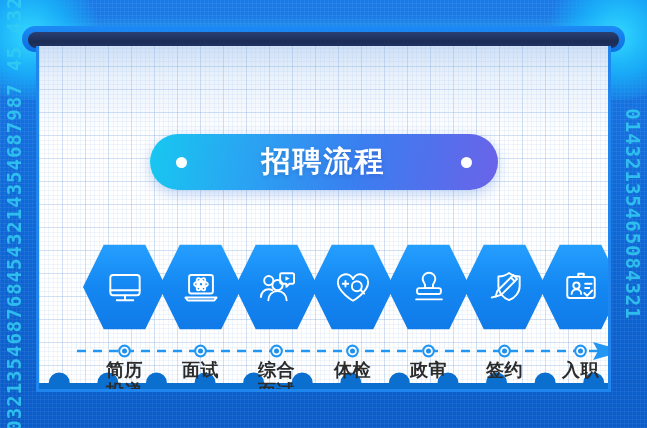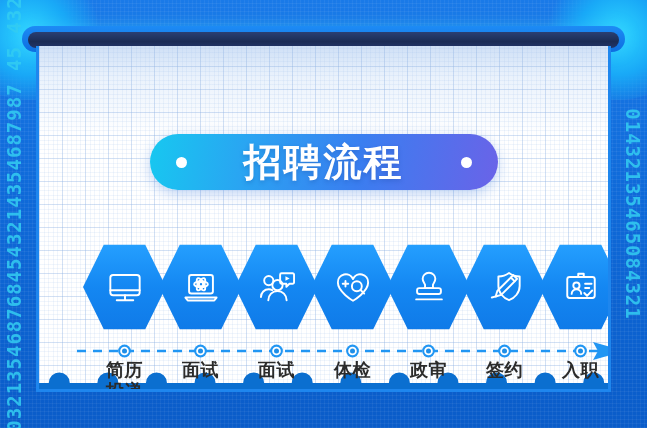--- a/index.html
+++ b/index.html
@@ -100,21 +100,21 @@
     box-shadow:0 4px 14px rgba(40,110,220,.30);
     z-index:4;
   }
   #title-pill .dot{
     position:absolute; width:11px; height:11px; border-radius:50%;
     background:#ffffff; top:50%; margin-top:-5.5px;
   }
   #title-dot-left{ left:26px; }
   #title-dot-right{ right:26px; }
   #title-text{
-    color:#ffffff; font-size:38px; font-weight:700; letter-spacing:2px;
+    color:#ffffff; font-size:29px; font-weight:700; letter-spacing:2px;
     font-family:"DejaVu Sans","Liberation Sans",sans-serif;
     text-shadow:0 2px 4px rgba(20,60,140,.25);
   }
 
   
   #steps{
     position:absolute; left:44px; right:14px; top:196px; height:170px;
     z-index:3;
   }
   #hex-row{
@@ -313,20 +313,21 @@
 
       <div id="label-row" style="padding-left: 3.5px;">
           <div class="step-label" style="width: 76px;">
             <span>简历</span>
             <span>投递</span>
           </div>
           <div class="step-label" style="width: 76px;">
             <span>面试</span>
           </div>
           <div class="step-label" style="width: 76px;">
+            <span>综合</span>
             <span>面试</span>
           </div>
           <div class="step-label" style="width: 76px;">
             <span>体检</span>
           </div>
           <div class="step-label" style="width: 76px;">
             <span>政审</span>
           </div>
           <div class="step-label" style="width: 76px;">
             <span>签约</span>

